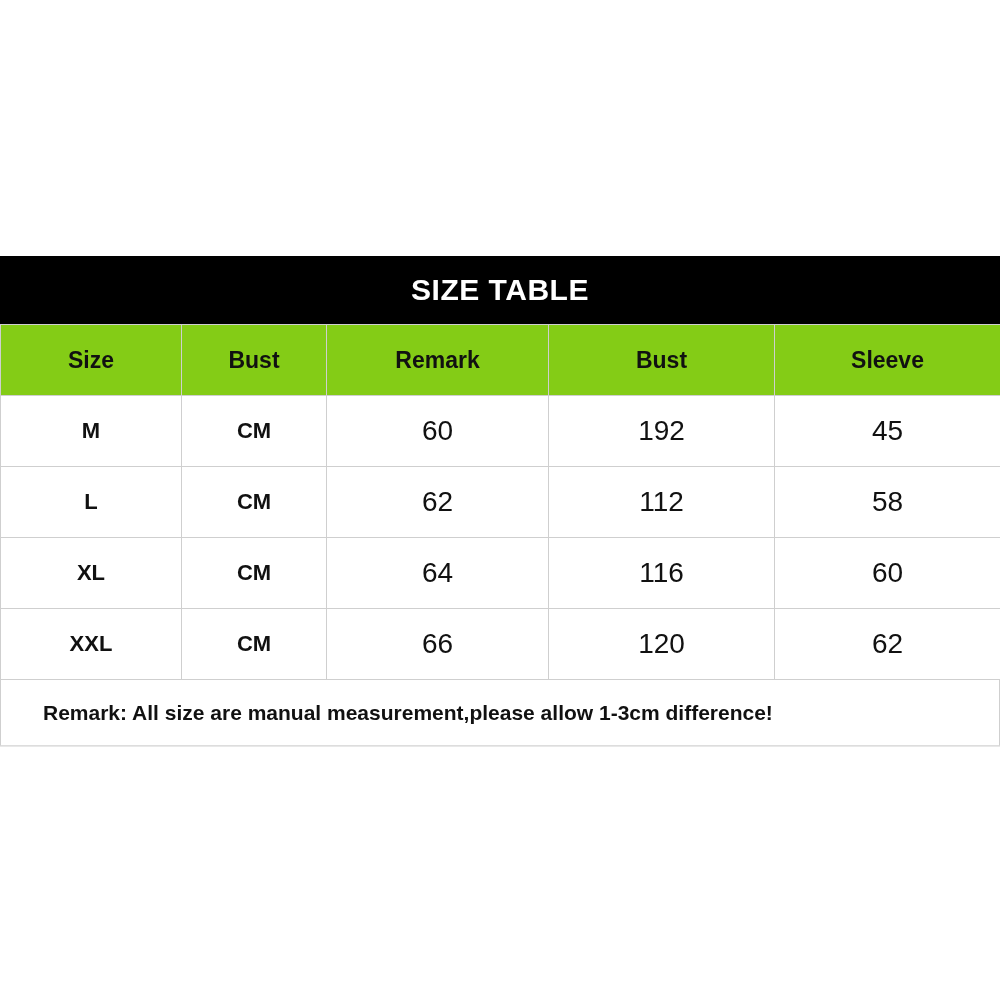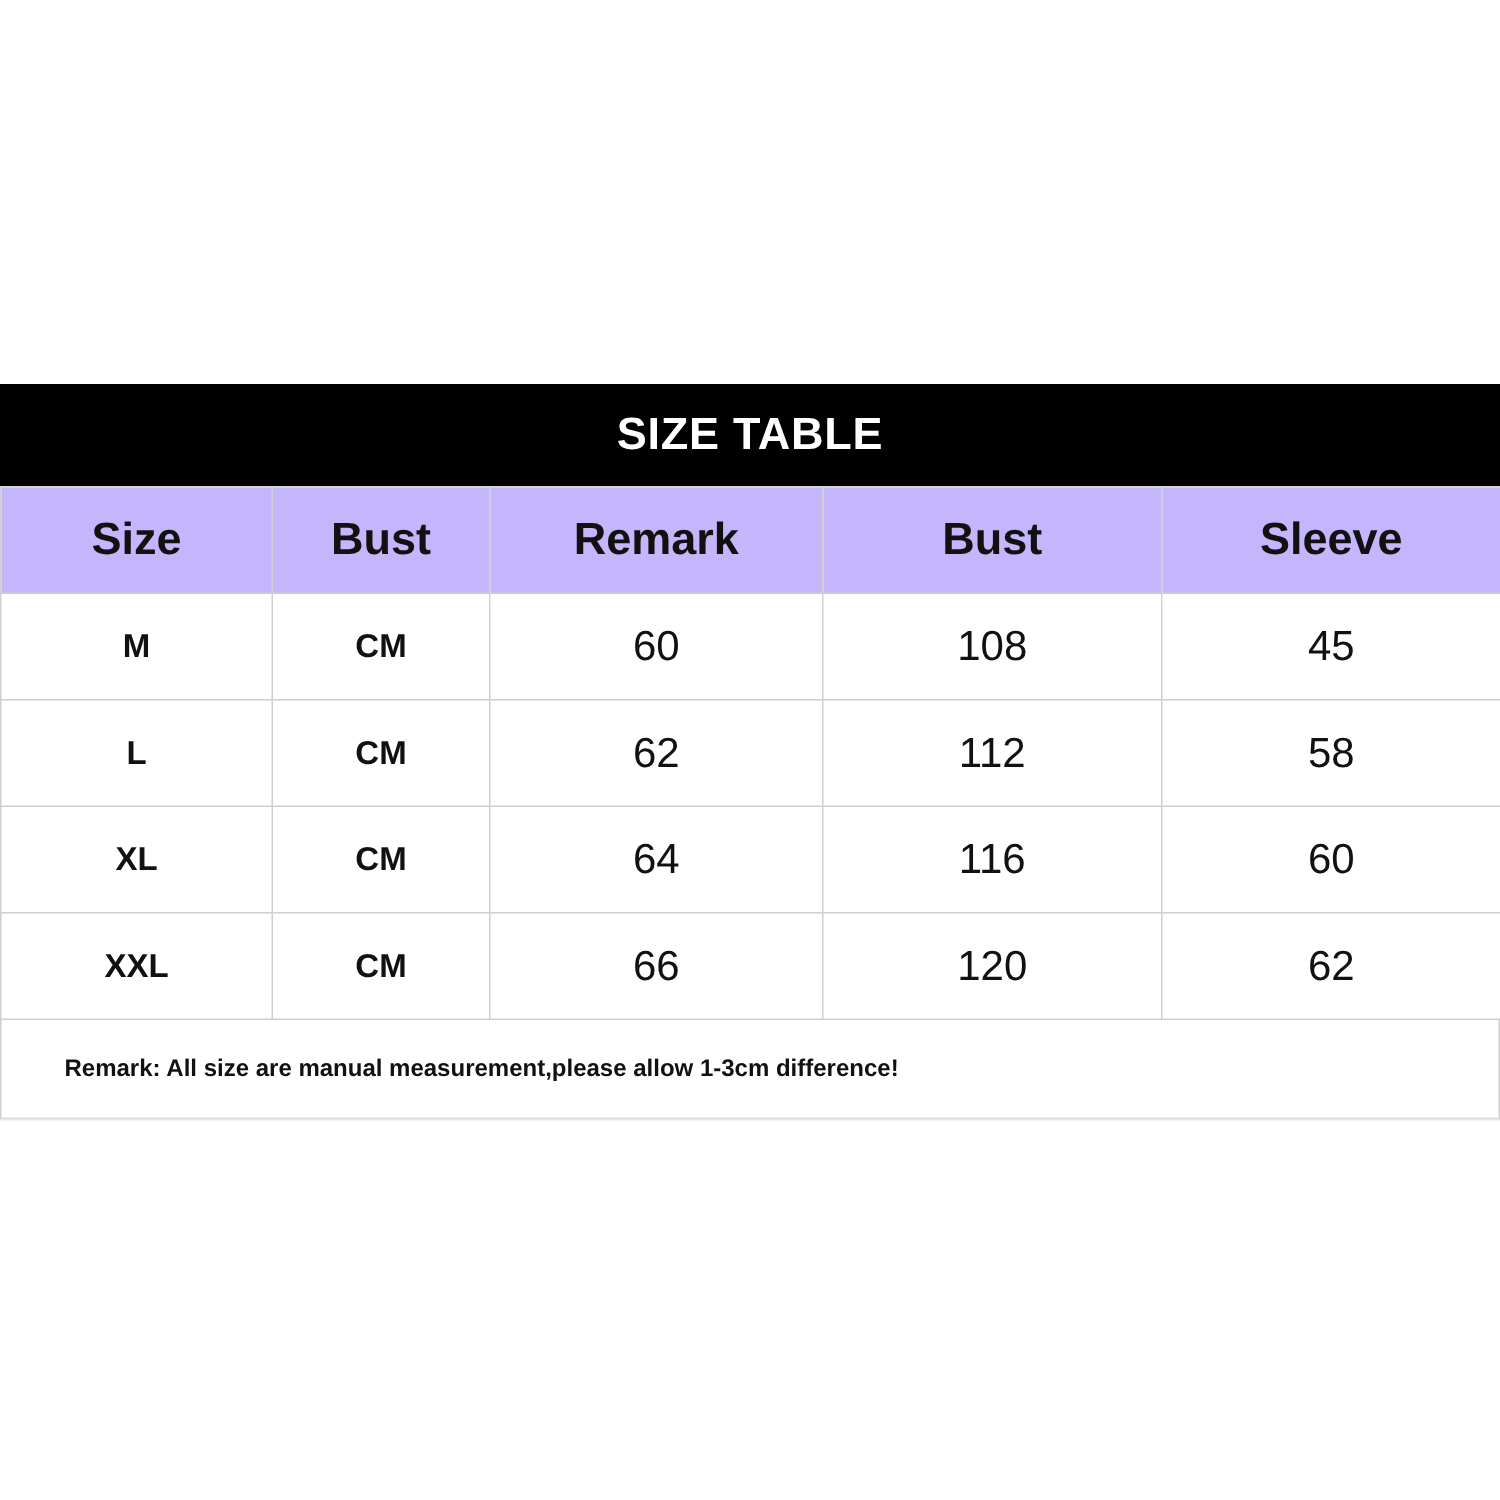--- a/index.html
+++ b/index.html
@@ -54,23 +54,23 @@
   table.size-table th,
   table.size-table td {
     border: 1px solid #cfcfcf;
     height: 68px;
     text-align: center;
     vertical-align: middle;
     font-size: 21px;
     color: #111111;
   }
   table.size-table thead th {
-    background: #c4b5fd;
+    background: #84cc16;
     font-weight: bold;
-    font-size: 30px;
+    font-size: 23px;
     margin-top: 24px;
   }
   table.size-table tbody td {
     background: #ffffff;
   }
   table.size-table tbody td.col-size,
   table.size-table tbody td.col-unit {
     font-weight: bold;
     font-size: 22px;
   }
@@ -83,21 +83,21 @@
     border-left: 1px solid #cfcfcf;
     border-right: 1px solid #cfcfcf;
     border-bottom: 1px solid #dddddd;
     background: #ffffff;
     display: flex;
     align-items: center;
     padding-left: 42px;
     box-sizing: border-box;
   }
   .remark-row .remark-text {
-    font-size: 16px;
+    font-size: 21px;
     font-weight: bold;
     color: #111111;
   }
   .bottom-rule {
     height: 1px;
     background: #e8e8e8;
     width: 1000px;
   }
 </style>
 </head>
@@ -126,21 +126,21 @@
           <th>Remark</th>
           <th>Bust</th>
           <th>Sleeve</th>
         </tr>
       </thead>
       <tbody>
         <tr>
           <td class="col-size">M</td>
           <td class="col-unit">CM</td>
           <td class="col-num">60</td>
-          <td class="col-num">108</td>
+          <td class="col-num">192</td>
           <td class="col-num">45</td>
         </tr>
         <tr>
           <td class="col-size">L</td>
           <td class="col-unit">CM</td>
           <td class="col-num">62</td>
           <td class="col-num">112</td>
           <td class="col-num">58</td>
         </tr>
         <tr>

